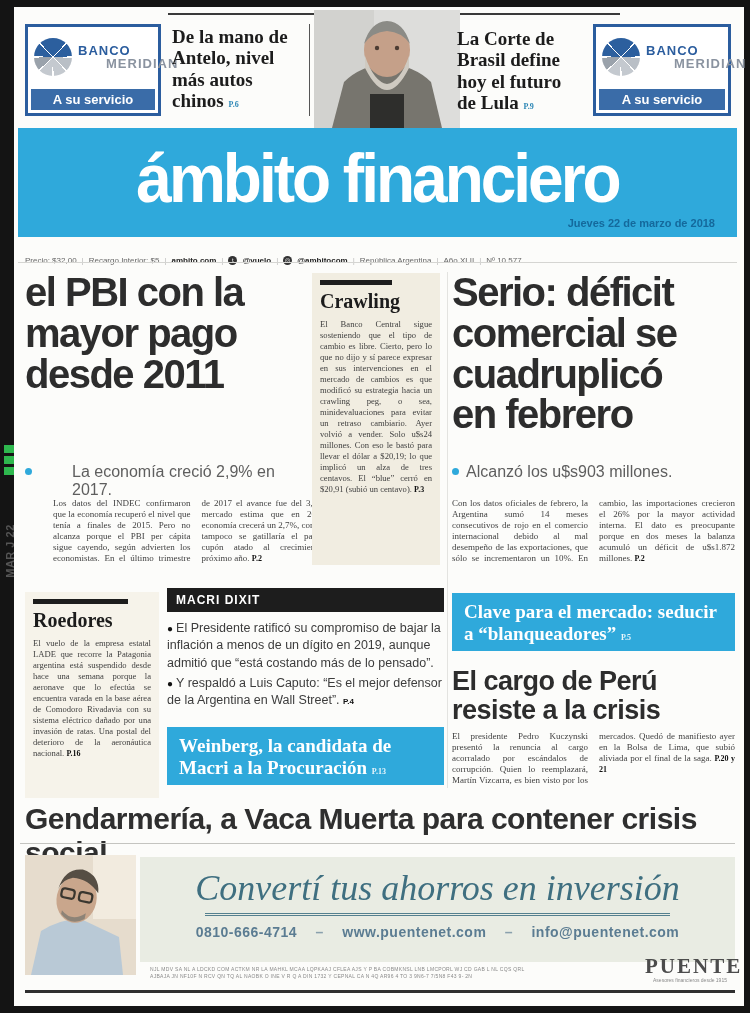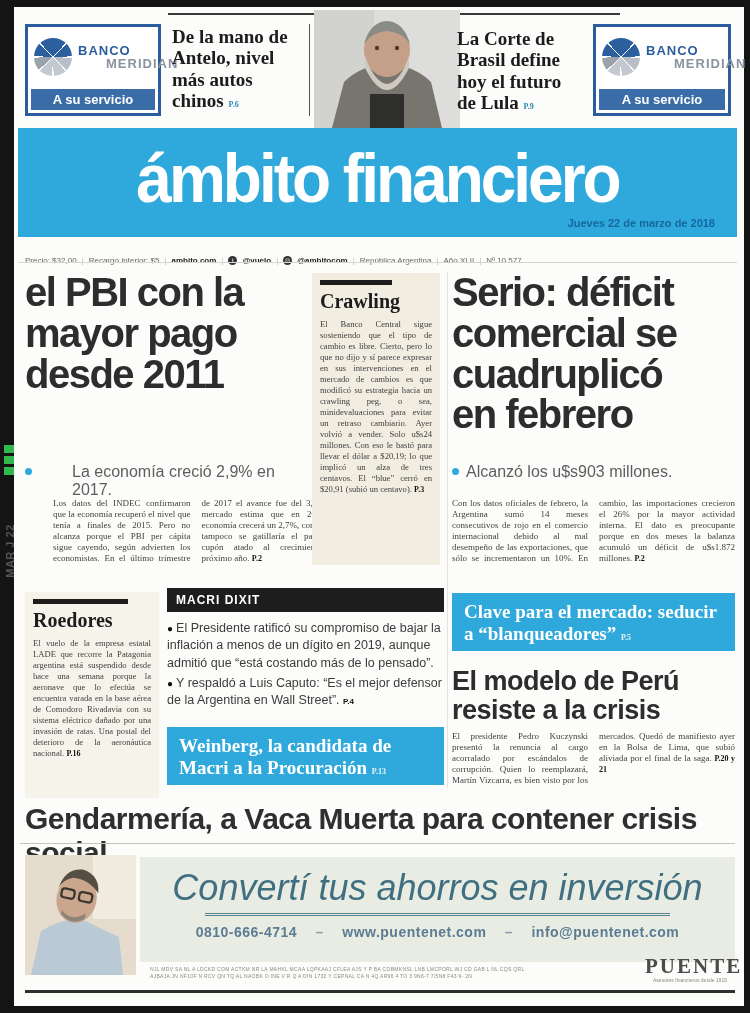--- a/index.html
+++ b/index.html
@@ -52,21 +52,21 @@
   .dixit-item .dot { color:#111; font-size:10px; margin-right:3px; }
 
   .blue-box { background:#2fa9db; color:#fff; font-family:"Liberation Serif", serif; font-weight:700; font-size:19px; line-height:1.16; padding:8px 12px; }
   .blue-box .pref-w { color:#e8f6fc; font-size:8px; font-weight:700; }
 
   .peru-hl { font-weight:700; font-size:27px; line-height:1.08; letter-spacing:-0.5px; color:#2d2d2d; }
 
   .gend-hl { font-weight:700; font-size:30px; letter-spacing:-0.5px; color:#2f2f2f; }
 
   .ad-box { background:#e9ece3; text-align:center; padding-top:10px; }
-  .ad-script { font-family:Liberation Sans, sans-serif; font-style:italic; font-size:36px; color:#3f6f80; }
+  .ad-script { font-family:Liberation Serif, serif; font-style:italic; font-size:36px; color:#3f6f80; }
   .ad-underline { width:78%; margin:4px auto 8px; border-bottom:3px double #54808f; }
   .ad-contact { font-size:14px; font-weight:700; color:#5b7c92; letter-spacing:0.5px; }
   .ad-contact .dash { color:#8aa0ad; padding:0 14px; }
 
   .legal { font-size:5px; line-height:7px; color:#8a8a8a; letter-spacing:0.3px; }
   .puente { font-family:"Liberation Serif", serif; font-weight:700; font-size:21px; letter-spacing:2px; color:#4c4c4c; line-height:1; }
   .puente-tag { font-size:5px; color:#8a8a8a; text-align:center; }
   .bottom-rule { height:3px; background:#2e2e2e; }
 
   .edge-green span { display:block; width:10px; height:8px; background:#2eb84e; margin-bottom:3px; }
@@ -226,21 +226,21 @@
   <div class="abs blue-box" style="left:167px; top:727px; width:277px; height:58px;">
     <span>Weinberg, la candidata de Macri a la Procuración</span>
     <span class="pref-w">P.13</span>
   </div>
 
   <div class="abs blue-box" style="left:452px; top:593px; width:283px; height:58px;">
     <span>Clave para el mercado: seducir a “blanqueadores”</span>
     <span class="pref-w">P.5</span>
   </div>
 
-  <div class="abs peru-hl" style="left:452px; top:667px; width:283px;">El modelo de Perú resiste a la crisis</div>
+  <div class="abs peru-hl" style="left:452px; top:667px; width:283px;">El cargo de Perú resiste a la crisis</div>
   <p class="abs body2col" style="left:452px; top:731px; width:283px; height:64px;">
     <span class="ind">El presidente Pedro Kuczynski presentó la renuncia al cargo acorralado por escándalos de corrupción. Quien lo reemplazará, Martín Vizcarra, es bien visto por los mercados. Quedó de manifiesto ayer en la Bolsa de Lima, que subió aliviada por el final de la saga.</span>
     <b class="pref">P.20 y 21</b>
   </p>
 
   <div class="abs gend-hl" style="left:25px; top:802px; width:712px;">
     <span>Gendarmería, a Vaca Muerta para contener crisis social</span>
     <span class="pref-sm">P.10</span>
   </div>
   <div class="abs thin-rule" style="left:20px; top:843px; width:715px; background:#c4c4c0;"></div>

